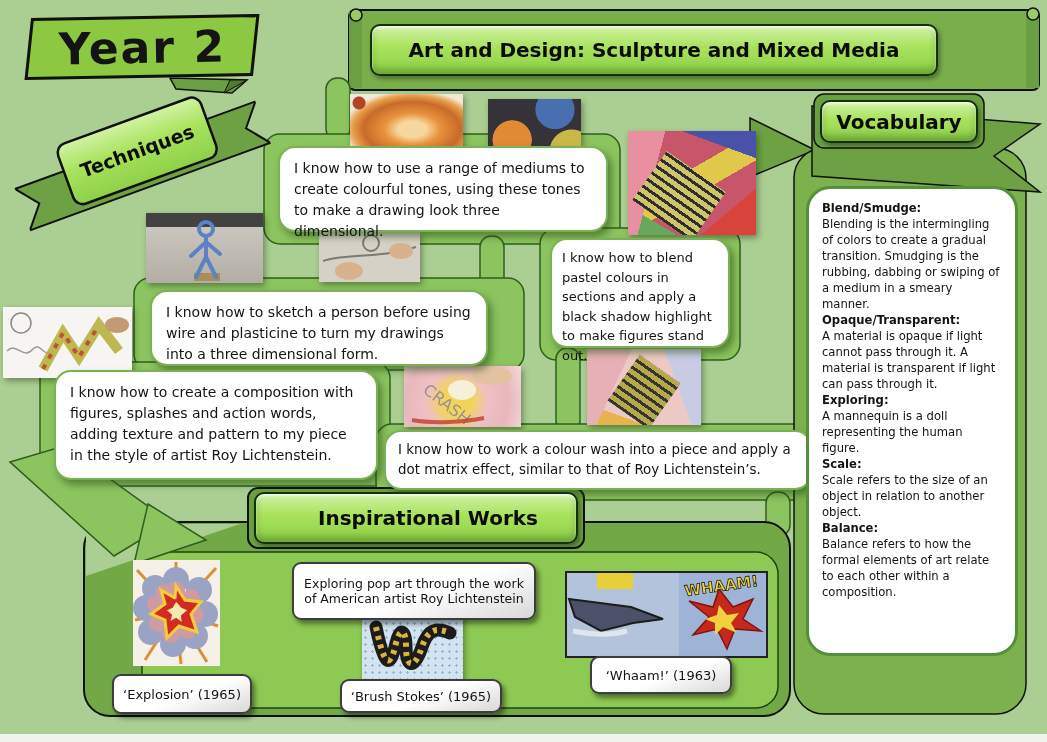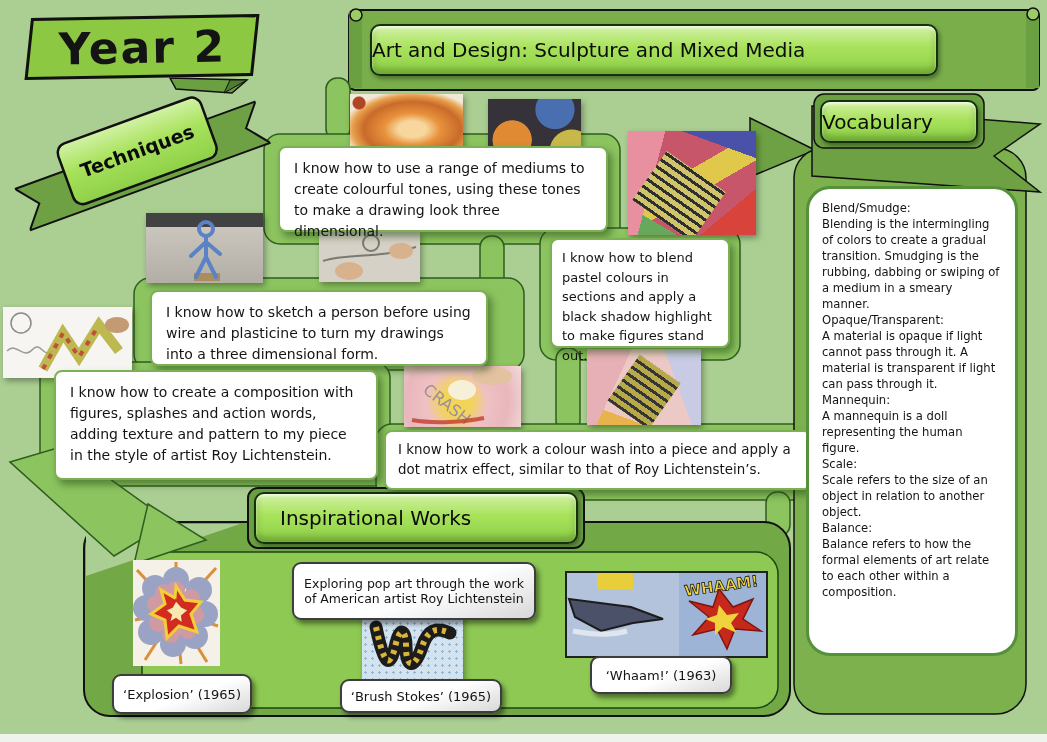--- a/index.html
+++ b/index.html
@@ -6,44 +6,44 @@
   *{box-sizing:border-box;}
   #poster{
     position:relative;width:1047px;height:742px;overflow:hidden;
     background:#abce92;
     font-family:"DejaVu Sans", sans-serif;color:#141414;
   }
   #decor{position:absolute;left:0;top:0;z-index:1;}
   .photo{position:absolute;z-index:2;overflow:hidden;box-shadow:2px 3px 6px rgba(0,0,0,.35);}
   .statement-box{
     position:absolute;z-index:3;background:#ffffff;
-    border:2px solid #7cb055;border-radius:8px;
+    border:2px solid #7cb055;border-radius:17px;
     box-shadow:4px 5px 7px rgba(35,70,18,.5);
     padding:10px 14px;font-size:14px;line-height:1.5;font-weight:500;
   }
   .green-btn{
-    position:absolute;z-index:4;display:flex;align-items:center;
+    position:absolute;z-index:4;display:flex;align-items:center;justify-content:center;
     background:linear-gradient(180deg,#d2f2a6 0%,#a8e25b 45%,#8fd049 100%);
     border:2px solid #14310c;border-radius:10px;
     box-shadow:inset 0 2px 3px rgba(255,255,255,.75), inset 0 -5px 7px rgba(40,80,10,.35), 2px 3px 4px rgba(0,0,0,.35);
-    font-weight:normal;color:#0b0b0b;text-align:center;
+    font-weight:bold;color:#0b0b0b;text-align:center;
   }
   .caption-box{
     position:absolute;z-index:4;display:flex;align-items:center;justify-content:center;
     background:linear-gradient(160deg,#ffffff 55%,#d8d8d8 100%);
     border:2px solid #3d3d3d;border-radius:9px;
     box-shadow:3px 4px 5px rgba(0,0,0,.45);
     font-size:13px;text-align:center;padding:4px 8px;font-weight:500;
   }
   #vocab-panel{
     position:absolute;z-index:3;left:806px;top:186px;width:212px;height:470px;
     background:#ffffff;border:3px solid #55903a;border-radius:24px;
     padding:12px 13px;font-size:11.6px;line-height:1.38;overflow:hidden;
   }
-  .vocab-term{font-weight:normal;}
+  .vocab-term{font-weight:bold;}
   #year-banner{
     position:absolute;z-index:4;left:28px;top:16px;width:228px;height:62px;
     background:#8dc843;border:3px solid #111;transform:skewX(-7deg) rotate(-1deg);
     display:flex;align-items:center;justify-content:center;
   }
   #year-banner span{font-size:44px;font-weight:600;transform:skewX(7deg);letter-spacing:2px;}
   #logo{
     position:absolute;z-index:4;left:257px;top:11px;width:78px;height:78px;border-radius:50%;
     background:radial-gradient(circle,#ffffff 55%,#e6f1dd 100%);
     border:4px solid #6aa85c;
@@ -203,21 +203,21 @@
   <div class="statement-box" style="left:550px;top:238px;width:180px;height:110px;font-size:13px;padding:8px 10px;">
     <span>I know how to blend pastel colours in sections and apply a black shadow highlight to make figures stand out.</span>
   </div>
   <div class="statement-box" style="left:384px;top:430px;width:428px;height:60px;font-size:13.4px;padding:8px 12px;">
     <span>I know how to work a colour wash into a piece and apply a dot matrix effect, similar to that of Roy Lichtenstein’s.</span>
   </div>
 
   <div id="vocab-panel">
     <div><span class="vocab-term">Blend/Smudge:</span><br><span>Blending is the intermingling of colors to create a gradual transition. Smudging is the rubbing, dabbing or swiping of a medium in a smeary manner.</span></div>
     <div><span class="vocab-term">Opaque/Transparent:</span><br><span>A material is opaque if light cannot pass through it. A material is transparent if light can pass through it.</span></div>
-    <div><span class="vocab-term">Mannequin:</span><br><span>A mannequin is a doll representing the human figure.</span></div>
+    <div><span class="vocab-term">Exploring:</span><br><span>A mannequin is a doll representing the human figure.</span></div>
     <div><span class="vocab-term">Scale:</span><br><span>Scale refers to the size of an object in relation to another object.</span></div>
     <div><span class="vocab-term">Balance:</span><br><span>Balance refers to how the formal elements of art relate to each other within a composition.</span></div>
   </div>
 
   <div class="green-btn" style="left:254px;top:492px;width:324px;height:52px;font-size:20px;padding-left:24px;">
     <span>Inspirational Works</span>
   </div>
 
   <div class="photo" style="left:133px;top:560px;width:87px;height:106px;background:#f5f1e8;box-shadow:none;">
     <svg width="87" height="106" viewBox="0 0 87 106">

